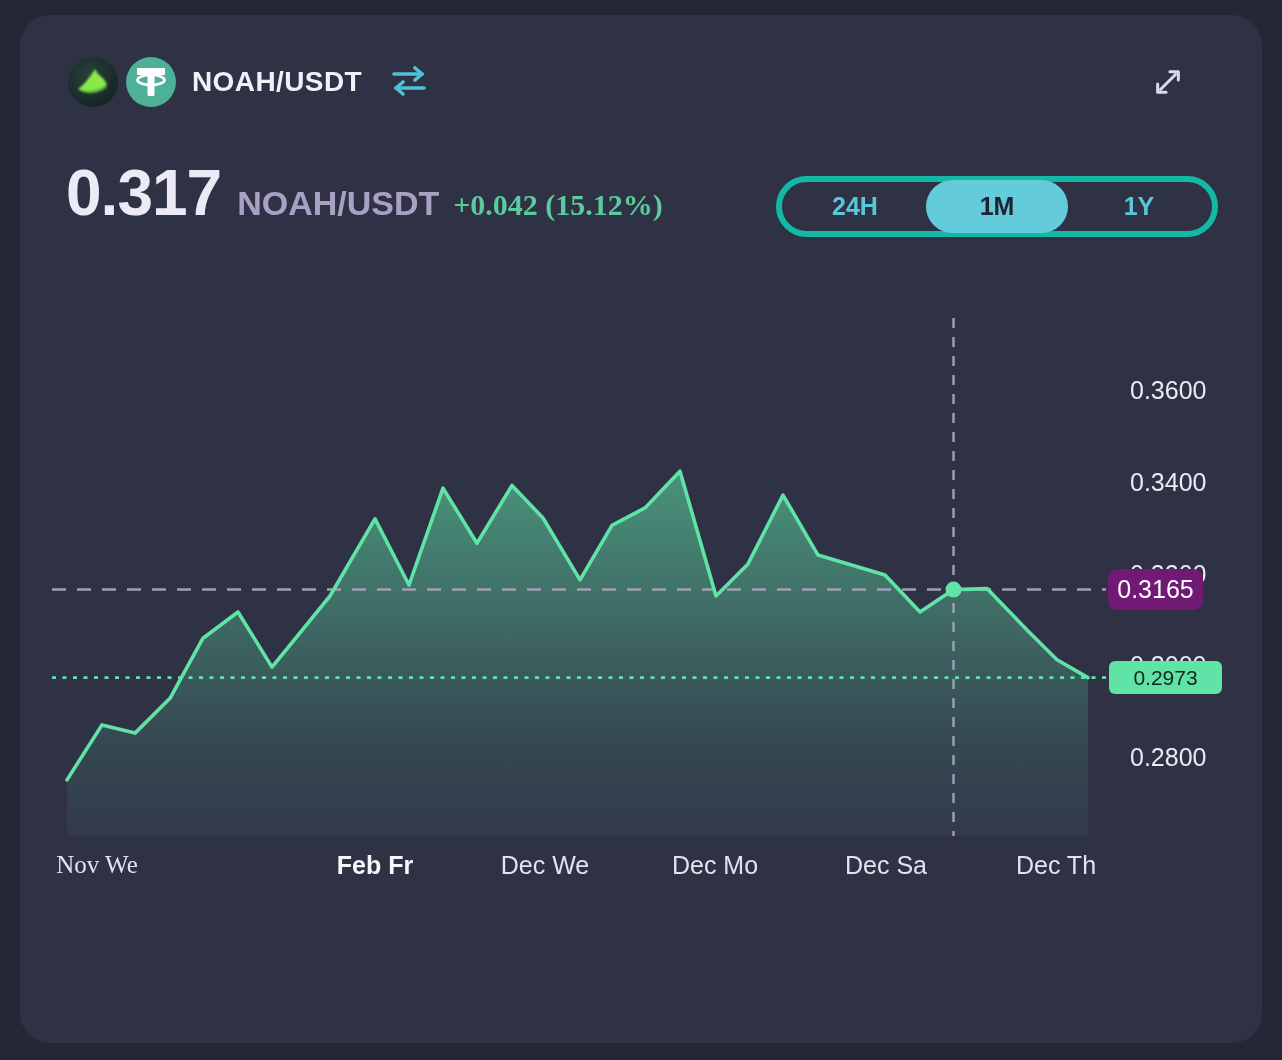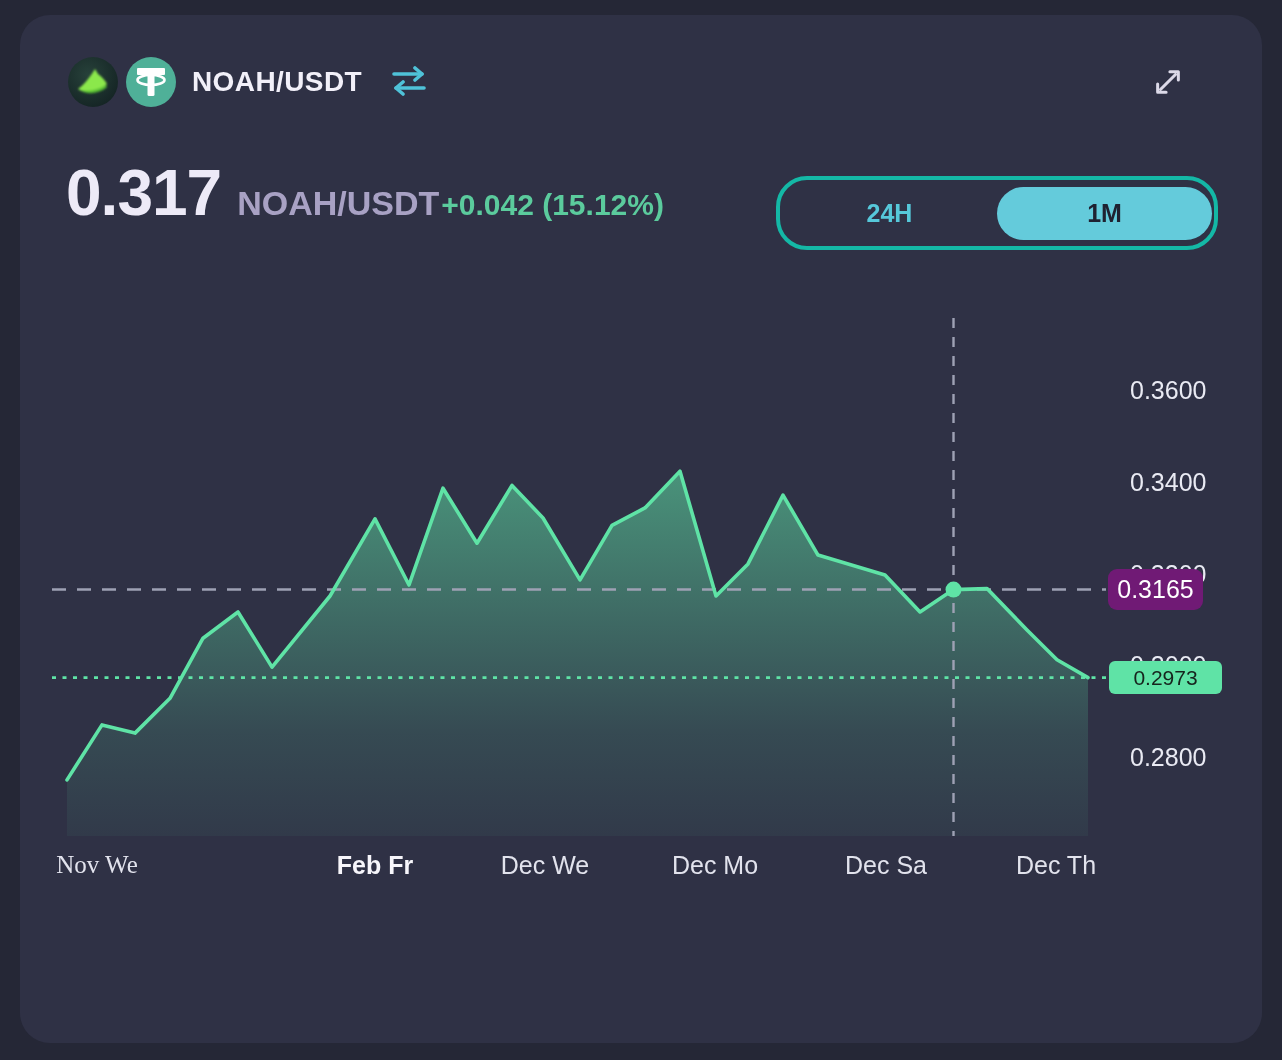--- a/index.html
+++ b/index.html
@@ -13,26 +13,26 @@
   .coin{width:50px;height:50px;border-radius:50%;display:block;}
   .coin+.coin{margin-left:8px;}
   .pair-title{margin-left:16px;font-size:28px;font-weight:700;color:#f2f0f9;letter-spacing:.4px;}
   .swap-btn{margin-left:24px;background:none;border:none;padding:4px;cursor:pointer;display:flex;}
   .expand-btn{position:absolute;top:62px;right:94px;background:none;border:none;padding:4px;cursor:pointer;z-index:4;}
 
   
   .price-row{position:absolute;left:66px;top:156px;display:flex;align-items:baseline;z-index:4;}
   .price{font-size:64px;font-weight:700;color:#edeaf7;letter-spacing:-1px;}
   .pair-label{margin-left:16px;font-size:34px;font-weight:700;color:#a8a1c4;}
-  .change{margin-left:2px;font-size:30px;font-weight:700;color:#5bcb9d;}
+  .change{margin-left:14px;font-size:30px;font-weight:700;color:#5bcb9d;font-family:Liberation Serif, serif;}
   .timestamp{position:absolute;left:68px;top:250px;font-size:23px;color:#8a7bf1;z-index:4;}
 
   
-  .range{position:absolute;left:776px;top:176px;width:442px;height:74px;box-sizing:border-box;
-         border:4px solid #14b8a6;border-radius:31px;display:flex;align-items:center;padding:2px;z-index:4;}
+  .range{position:absolute;left:776px;top:176px;width:442px;height:61px;box-sizing:border-box;
+         border:6px solid #14b8a6;border-radius:31px;display:flex;align-items:center;padding:2px;z-index:4;}
   .range-btn{flex:1;height:53px;border:none;background:transparent;border-radius:27px;
              font-family:inherit;font-size:25px;font-weight:700;color:#56c8da;cursor:pointer;
              display:flex;align-items:center;justify-content:center;}
   .range-btn.selected{background:#64cbdb;color:#1f2231;}
 
   
   #chart-svg{position:absolute;left:0;top:0;z-index:2;pointer-events:none;}
   .plot-hotspot{position:absolute;left:52px;top:310px;width:1048px;height:528px;z-index:3;}
   #y-axis .y-tick{position:absolute;left:1130px;height:28px;line-height:28px;font-size:25px;
                   color:#e9eaf3;z-index:1;}
@@ -102,20 +102,21 @@
 
   <div class="price-row">
     <span class="price">0.317</span>
     <span class="pair-label">NOAH/USDT</span>
     <span class="change">+0.042 (15.12%)</span>
   </div>
 
   <div class="range">
     <button class="range-btn">24H</button>
     <button class="range-btn selected">1M</button>
+    <button class="range-btn">1Y</button>
   </div>
 
   <svg id="chart-svg" width="1282" height="1060" viewBox="0 0 1282 1060">
       <defs>
         <linearGradient id="fillGrad" x1="0" y1="0" x2="0" y2="1">
           <stop offset="0" stop-color="#5fe3a6" stop-opacity="0.55"></stop>
           <stop offset="0.72" stop-color="#5fe3a6" stop-opacity="0.14"></stop>
           <stop offset="1" stop-color="#5fe3a6" stop-opacity="0.05"></stop>
         </linearGradient>
       </defs>

